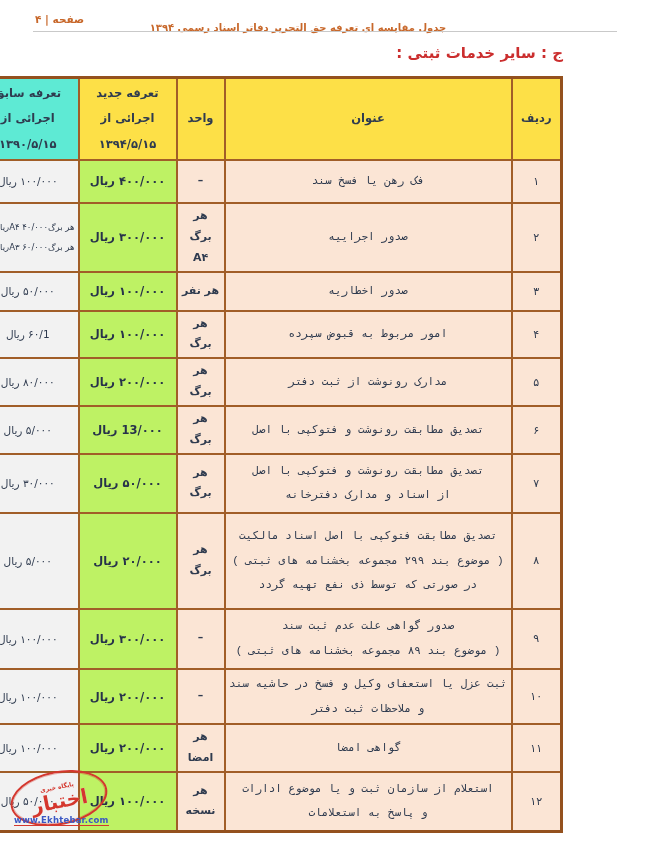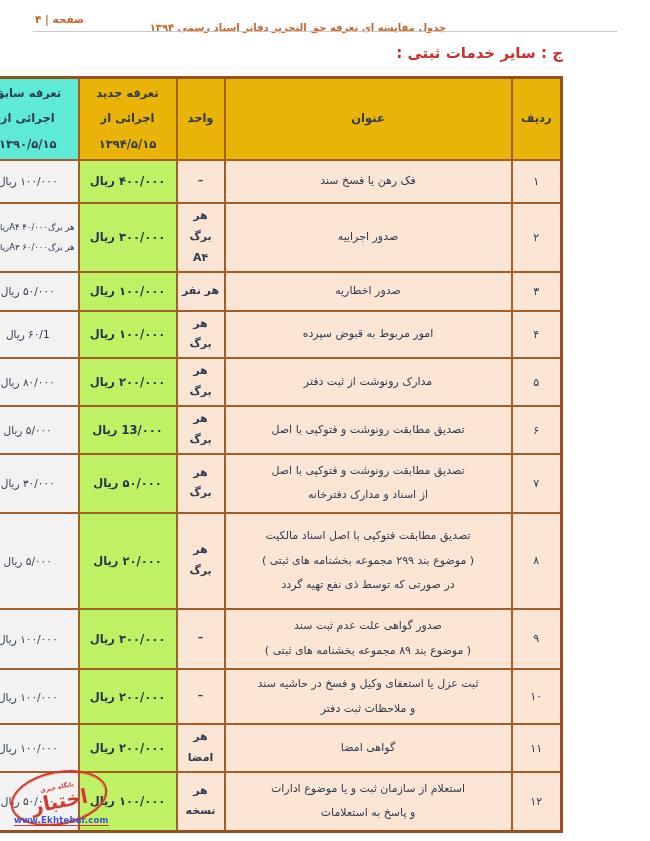--- a/index.html
+++ b/index.html
@@ -43,27 +43,27 @@
   }
   .fee-table th, .fee-table td {
     border:2px solid #a15e28;
     text-align:center; vertical-align:middle;
     color:#2f3b4f;
     white-space:pre-line;
     padding:2px 3px;
     overflow:hidden;
   }
   .fee-table th {
-    background:#eab308;
+    background:#fde047;
     font-size:11.5px; font-weight:bold;
     line-height:2.2;
   }
   th.h-old { background:#5eead4; }
   td.cell-no    { background:#fbe5d5; font-size:11px; }
-  td.cell-title { background:#fbe5d5; font-size:11px; line-height:2.25; }
+  td.cell-title { background:#fbe5d5; font-size:11px; line-height:2.25;font-family:Liberation Mono, monospace; }
   td.cell-unit  { background:#fbe5d5; font-size:11px; font-weight:bold; line-height:1.9; }
   td.cell-new   { background:#bef264; font-size:11.5px; font-weight:bold; color:#27324a; }
   td.cell-old   { background:#f2f2f2; font-size:10.5px; line-height:2.1; }
   tr.row-2 td.cell-old { font-size:8.5px; line-height:2.4;text-align:right; }
 
   
   .stamp { position:absolute; left:4px; top:767px; width:112px; height:72px; direction:ltr; }
   .stamp-oval {
     position:absolute; left:6px; top:4px; width:98px; height:54px;
     border:2px solid #d4372e; border-radius:50%;

